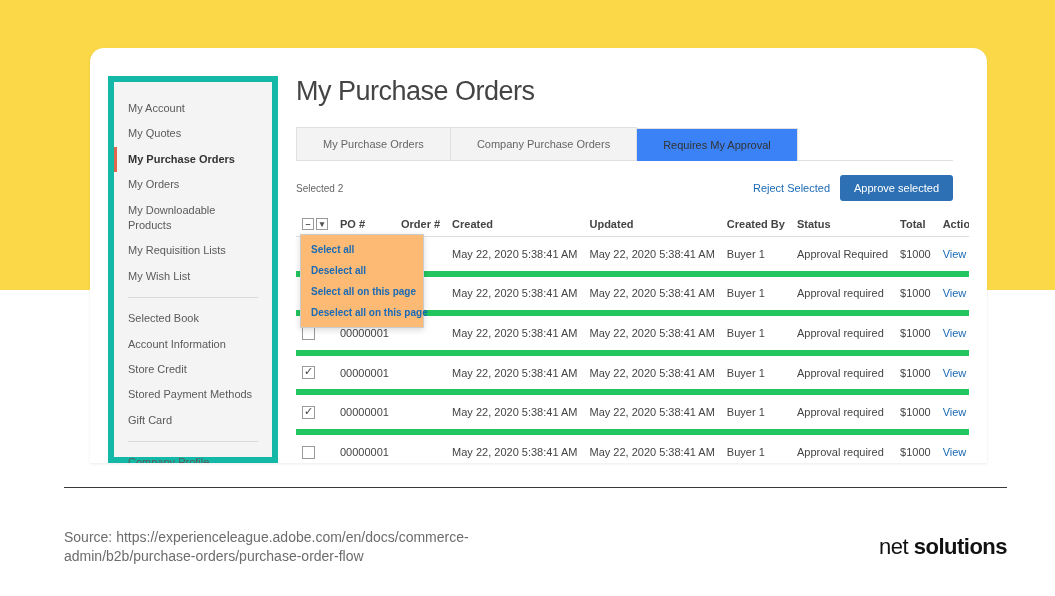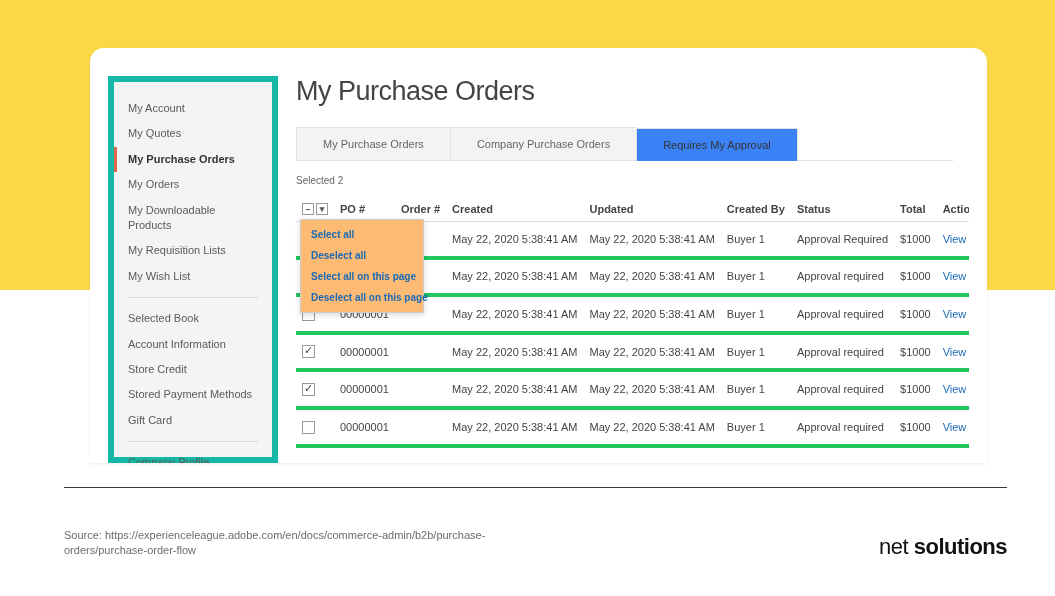--- a/index.html
+++ b/index.html
@@ -16,30 +16,30 @@
   .tabs { display: flex; border-bottom: 1px solid #e0e0e0; }
   .tab { padding: 10px 26px; font-size: 11px; color: #666; background: #f3f3f3; border: 1px solid #e0e0e0; border-bottom: none; cursor: pointer; margin-right: -1px; }
   .tab.active { background: #3b82f6; color: #333; position: relative; top: 1px; }
   .toolbar { display: flex; align-items: center; justify-content: space-between; padding: 14px 0 10px 0; }
   .selected-count { font-size: 10px; color: #666; }
   .toolbar-actions { display: flex; gap: 10px; align-items: center; }
   .link-action { color: #1a6ab5; font-size: 11px; cursor: pointer; }
   .btn-primary { background: #2d71b4; color: #fff; border: none; border-radius: 3px; padding: 7px 14px; font-size: 11px; cursor: pointer; }
   table.orders { width: 100%; border-collapse: collapse; font-size: 11px; color: #444; }
   table.orders th { text-align: left; font-weight: 700; padding: 6px 6px; border-bottom: 1px solid #ddd; white-space: nowrap; }
-  table.orders td { padding: 10px 6px; border-bottom: 4px solid #22c55e; white-space: nowrap; }
+  table.orders td { padding: 10px 6px; border-bottom: 6px solid #22c55e; white-space: nowrap; }
   .checkbox { width: 13px; height: 13px; border: 1px solid #999; display: inline-block; vertical-align: middle; position: relative; background: #fff; }
   .checkbox.checked::after { content: "✓"; position: absolute; top: -2px; left: 1px; font-size: 11px; color: #444; }
   .header-selector { display: inline-flex; align-items: center; gap: 2px; position: relative; }
   .mini-box { width: 12px; height: 12px; border: 1px solid #999; display: inline-block; font-size: 9px; line-height: 10px; text-align: center; color: #555; background:#fff; }
   .dropdown { position: absolute; top: 16px; left: -2px; background: #fdba74; border: 1px solid #ccc; box-shadow: 0 2px 6px rgba(0,0,0,0.15); padding: 4px 0; width: 124px; z-index: 10; }
   .dropdown-item { padding: 5px 10px; font-size: 10px; color: #1a6ab5; cursor: pointer; white-space: nowrap; }
   .view-link { color: #1a6ab5; cursor: pointer; }
   .hr { position: absolute; left: 64px; right: 48px; top: 487px; border-top: 1px solid #3a3a3a; }
-  .source { position: absolute; left: 64px; top: 528px; width: 460px; font-size: 11px; color: #6c6c6c; line-height: 1.35; }
+  .source { position: absolute; left: 64px; top: 528px; width: 460px; font-size: 14px; color: #6c6c6c; line-height: 1.35; }
   .brand { position: absolute; right: 48px; top: 534px; font-size: 22px; color: #111; font-weight: 400; letter-spacing: -0.5px; }
   .brand .bold { font-weight: 700; }
 </style>
 </head>
 <body>
 
 <div class="yellow-band"></div>
 
 <div class="white-card">
   <div class="card-inner">
@@ -66,20 +66,24 @@
       <h1 class="page-title">My Purchase Orders</h1>
 
       <div class="tabs" id="tabs">
           <div class="tab">My Purchase Orders</div>
           <div class="tab">Company Purchase Orders</div>
           <div class="tab active">Requires My Approval</div>
         </div>
 
       <div class="toolbar">
         <span class="selected-count">Selected 2</span>
+        <div class="toolbar-actions">
+          <span class="link-action">Reject Selected</span>
+          <button class="btn-primary">Approve selected</button>
+        </div>
       </div>
 
       <table class="orders">
         <thead>
           <tr id="header-row">
               <th style="width: 34px;"><span class="header-selector">
                   <span class="mini-box">–</span>
                   <span class="mini-box">▾</span>
                   <div class="dropdown">
                     <div class="dropdown-item">Select all</div>

